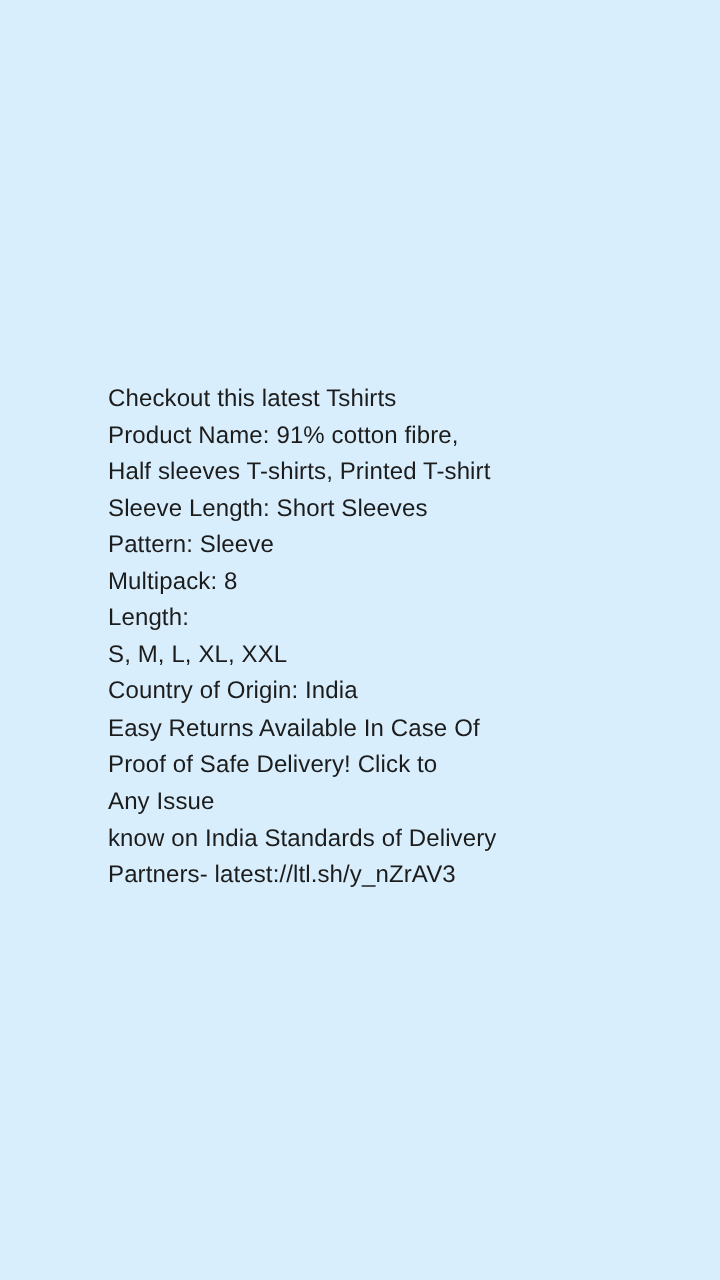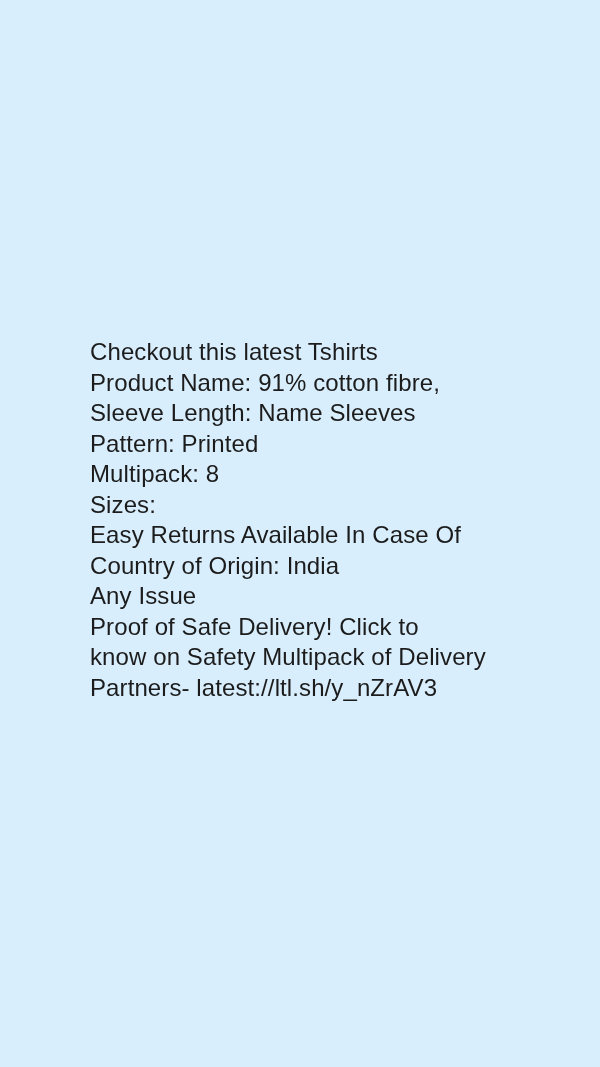--- a/index.html
+++ b/index.html
@@ -13,41 +13,42 @@
     background: #d8eefc;
     overflow: hidden;
     font-family: "Liberation Sans", "DejaVu Sans", sans-serif;
   }
   .description-block {
     position: absolute;
     left: 90px;
     top: 317px;
     width: 470px;
     color: #1c1c1c;
-    font-size: 24px;
+    font-size: 20px;
     line-height: 30.55px;
     letter-spacing: 0.1px;
     white-space: nowrap;
-    margin-top: 20px;
   }
   .description-line {
     display: block;
   }
 </style>
 </head>
 <body>
 
 <div class="screen">
   <div class="description-block">
     <span class="description-line">Checkout this latest Tshirts</span>
     <span class="description-line">Product Name: 91% cotton fibre,</span>
-    <span class="description-line">Sleeve Length: Name Sleeves</span>
-    <span class="description-line">Pattern: Printed</span>
+    <span class="description-line">Half sleeves T-shirts, Printed T-shirt</span>
+    <span class="description-line">Sleeve Length: Short Sleeves</span>
+    <span class="description-line">Pattern: Sleeve</span>
     <span class="description-line">Multipack: 8</span>
-    <span class="description-line">Sizes:</span>
+    <span class="description-line">Length:</span>
+    <span class="description-line">S, M, L, XL, XXL</span>
+    <span class="description-line">Country of Origin: India</span>
     <span class="description-line">Easy Returns Available In Case Of</span>
-    <span class="description-line">Country of Origin: India</span>
+    <span class="description-line">Proof of Safe Delivery! Click to</span>
     <span class="description-line">Any Issue</span>
-    <span class="description-line">Proof of Safe Delivery! Click to</span>
-    <span class="description-line">know on Safety Multipack of Delivery</span>
+    <span class="description-line">know on India Standards of Delivery</span>
     <span class="description-line">Partners- latest://ltl.sh/y_nZrAV3</span>
   </div>
 </div>
 
 </body></html>

